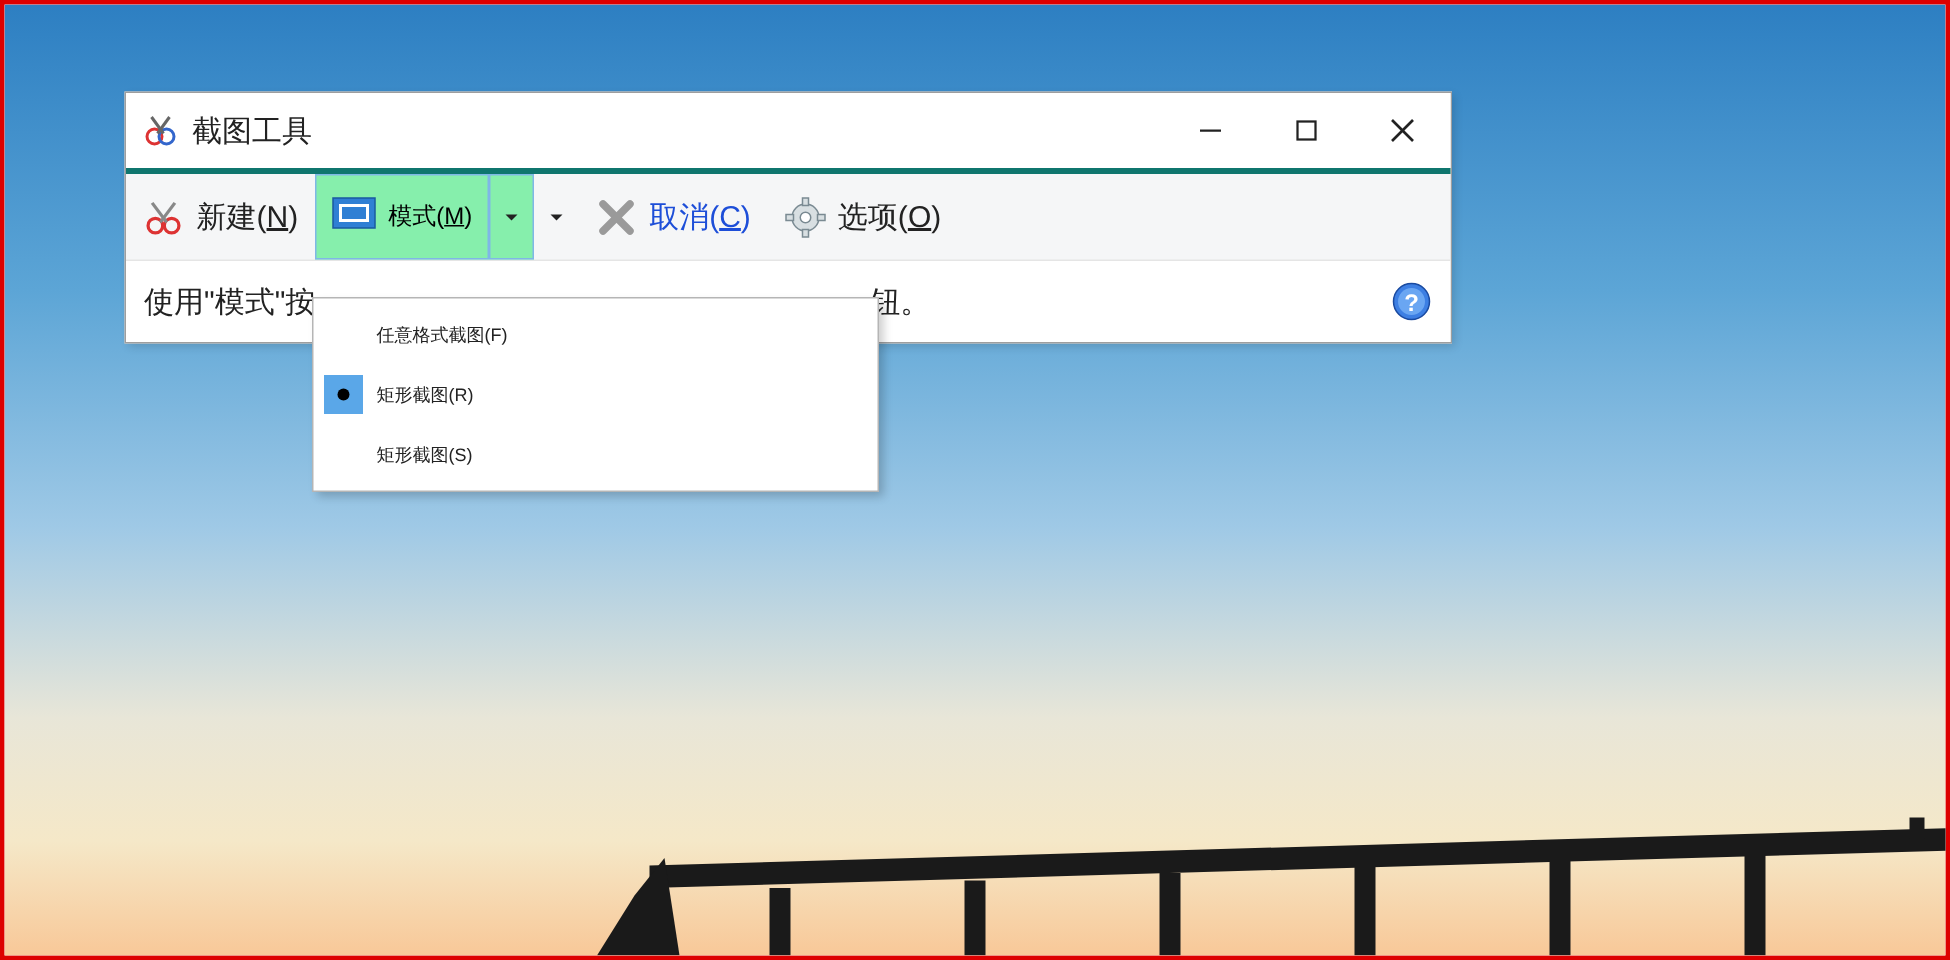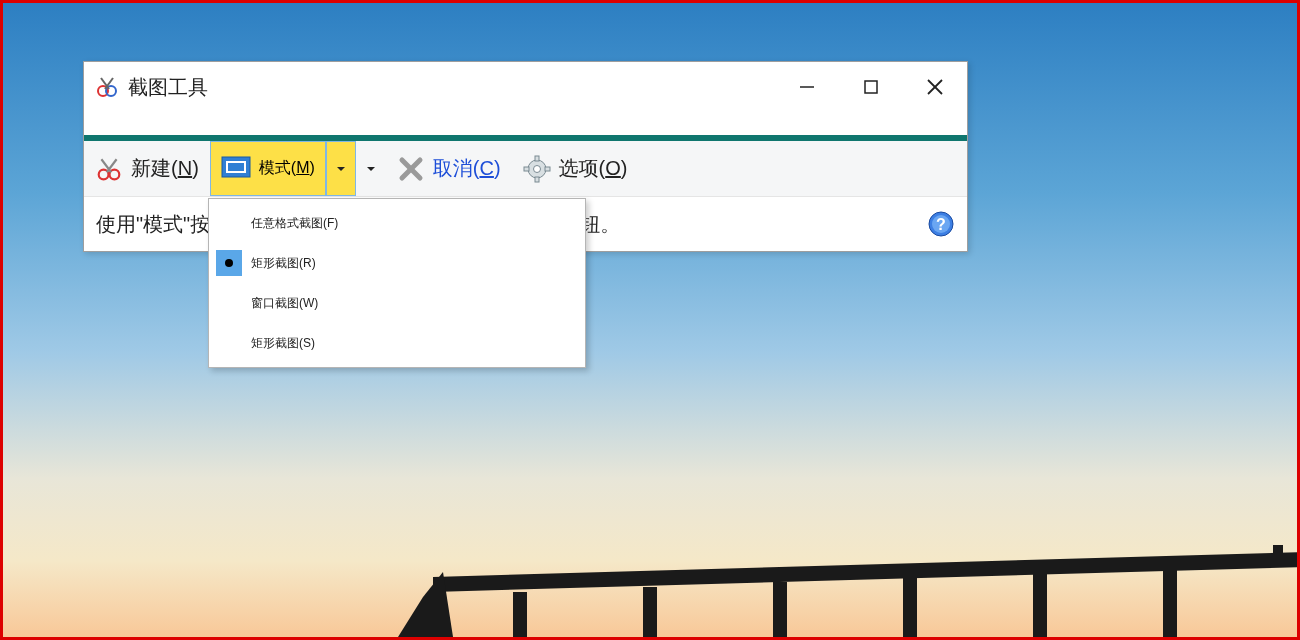--- a/index.html
+++ b/index.html
@@ -65,25 +65,24 @@
   }
   .win-controls .ctrl {
     width: 64px;
     display: flex;
     align-items: center;
     justify-content: center;
   }
   .toolbar {
     height: 62px;
     background: #f5f6f7;
-    border-top: 6px solid #0f766e;
+    border-top: 4px solid #0f766e;
     border-bottom: 1px solid #e5e5e5;
     display: flex;
     align-items: stretch;
-    margin-top: 23px;
   }
   .tb-item {
     display: flex;
     align-items: center;
     padding: 0 10px;
     gap: 8px;
     font-size: 20px;
     color: #222;
     border: 1px solid transparent;
   }
@@ -102,21 +101,21 @@
   .tb-split .main {
     display:flex; align-items:center; gap:8px;
     padding: 0 10px;
   }
   .tb-split .caret {
     width: 30px;
     display:flex; align-items:center; justify-content:center;
   }
   .tb-split.active .main,
   .tb-split.active .caret {
-    background: #fde047;
+    background: #86efac;
     border: 1px solid #7fb7e6;
   }
   .tb-split.active .caret { border-left: 1px solid #7fb7e6; }
   .hintbar {
     height: 54px;
     background: #fff;
     display: flex;
     align-items: center;
     padding: 0 12px;
     font-size: 20px;
@@ -298,19 +297,15 @@
   <div class="mi selected">
     <span class="bullet">
         <span class="bullet-inner">
           <span class="dot"></span>
         </span>
       </span>
     <span class="mi-label">矩形截图(R)</span>
   </div>
   <div class="mi">
     <span class="bullet"></span>
-    <span class="mi-label">窗口截图(W)</span>
-  </div>
-  <div class="mi">
-    <span class="bullet"></span>
     <span class="mi-label">矩形截图(S)</span>
   </div>
 </div>
 
 </body></html>

